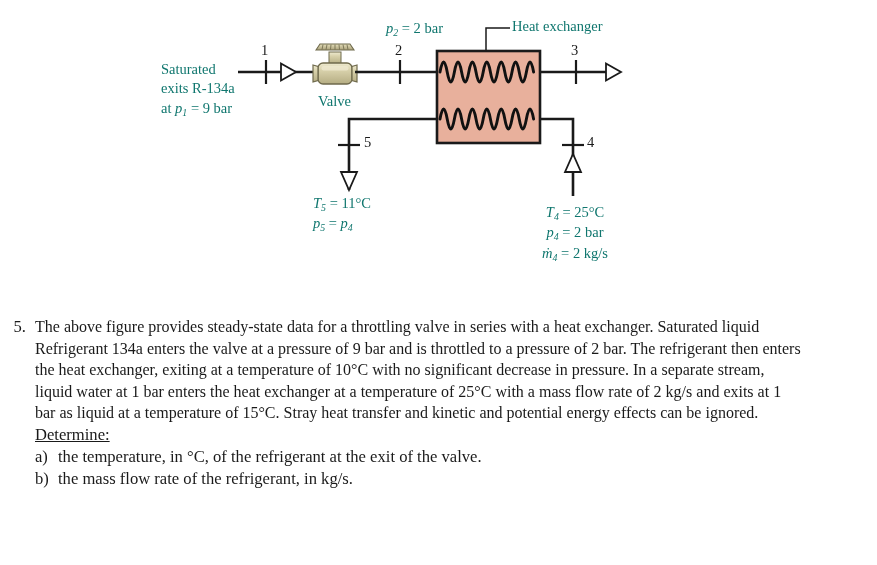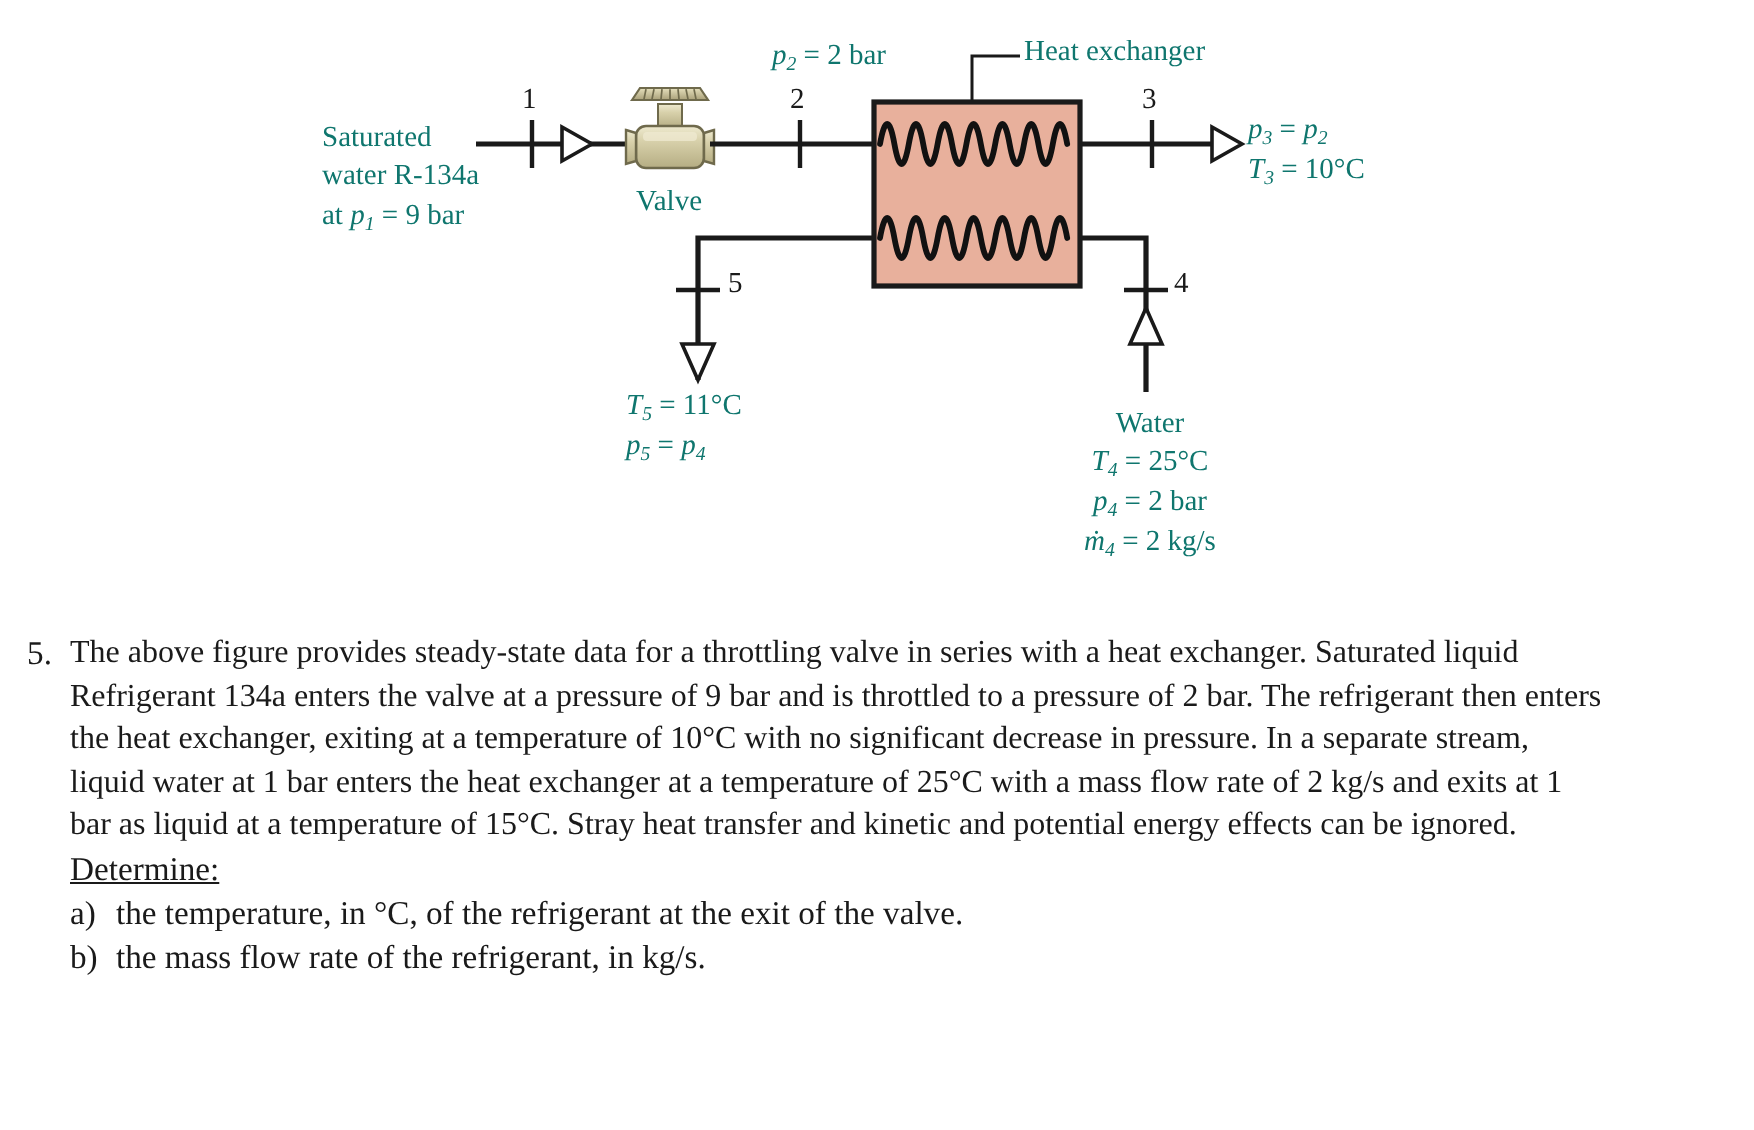--- a/index.html
+++ b/index.html
@@ -195,36 +195,31 @@
   <div class="stream-num" style="left:571px; top:42px;">3</div>
   <div class="stream-num" style="left:587px; top:134px;">4</div>
   <div class="stream-num" style="left:364px; top:134px;">5</div>
 
   <div class="fig-label" style="left:386px; top:20px;">
     <i>p</i><sub>2</sub><span> = 2 bar</span>
   </div>
 
   <div class="fig-label" style="left:161px; top:60px; line-height:1.33;">
     <div>Saturated</div>
-    <div>water R-134a</div>
+    <div>exits R-134a</div>
     <div><span>at </span><i>p</i><sub>1</sub><span> = 9 bar</span></div>
   </div>
 
-  <div class="fig-label" style="left:624px; top:56px; line-height:1.25;">
-    <div><i>p</i><sub>3</sub><span> = </span><i>p</i><sub>2</sub></div>
-    <div><i>T</i><sub>3</sub><span> = 10°C</span></div>
-  </div>
 
   <div class="fig-label" style="left:313px; top:194px; line-height:1.25;">
     <div><i>T</i><sub>5</sub><span> = 11°C</span></div>
     <div><i>p</i><sub>5</sub><span> = </span><i>p</i><sub>4</sub></div>
   </div>
 
   <div class="fig-label center" style="left:500px; top:203px; width:150px; line-height:1.28;">
-    <div>Water</div>
     <div><i>T</i><sub>4</sub><span> = 25°C</span></div>
     <div><i>p</i><sub>4</sub><span> = 2 bar</span></div>
     <div><i>ṁ</i><sub>4</sub><span> = 2 kg/s</span></div>
   </div>
 
 </div>
 
 <div id="problem">
 
   <div class="prob-row">

